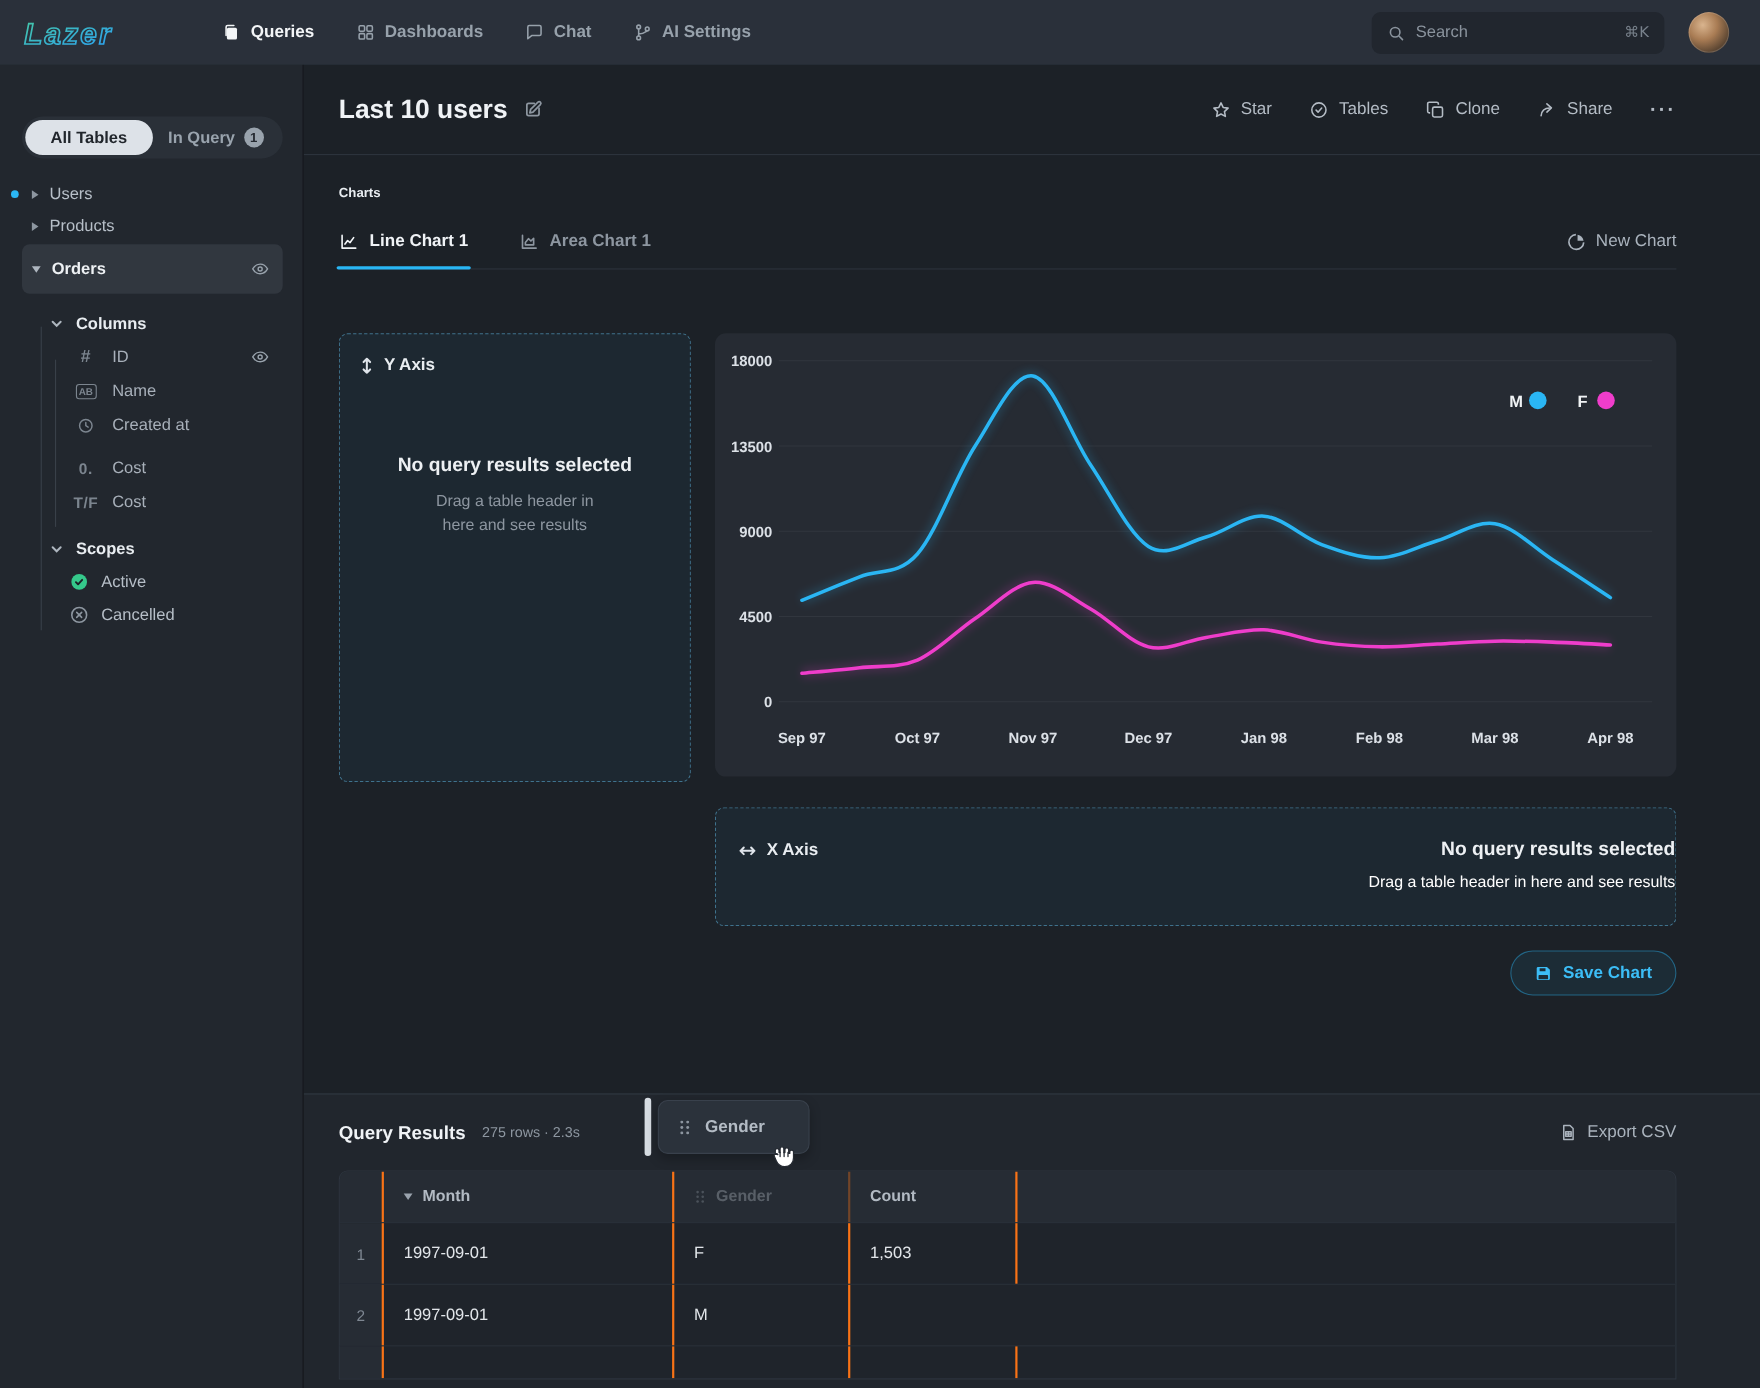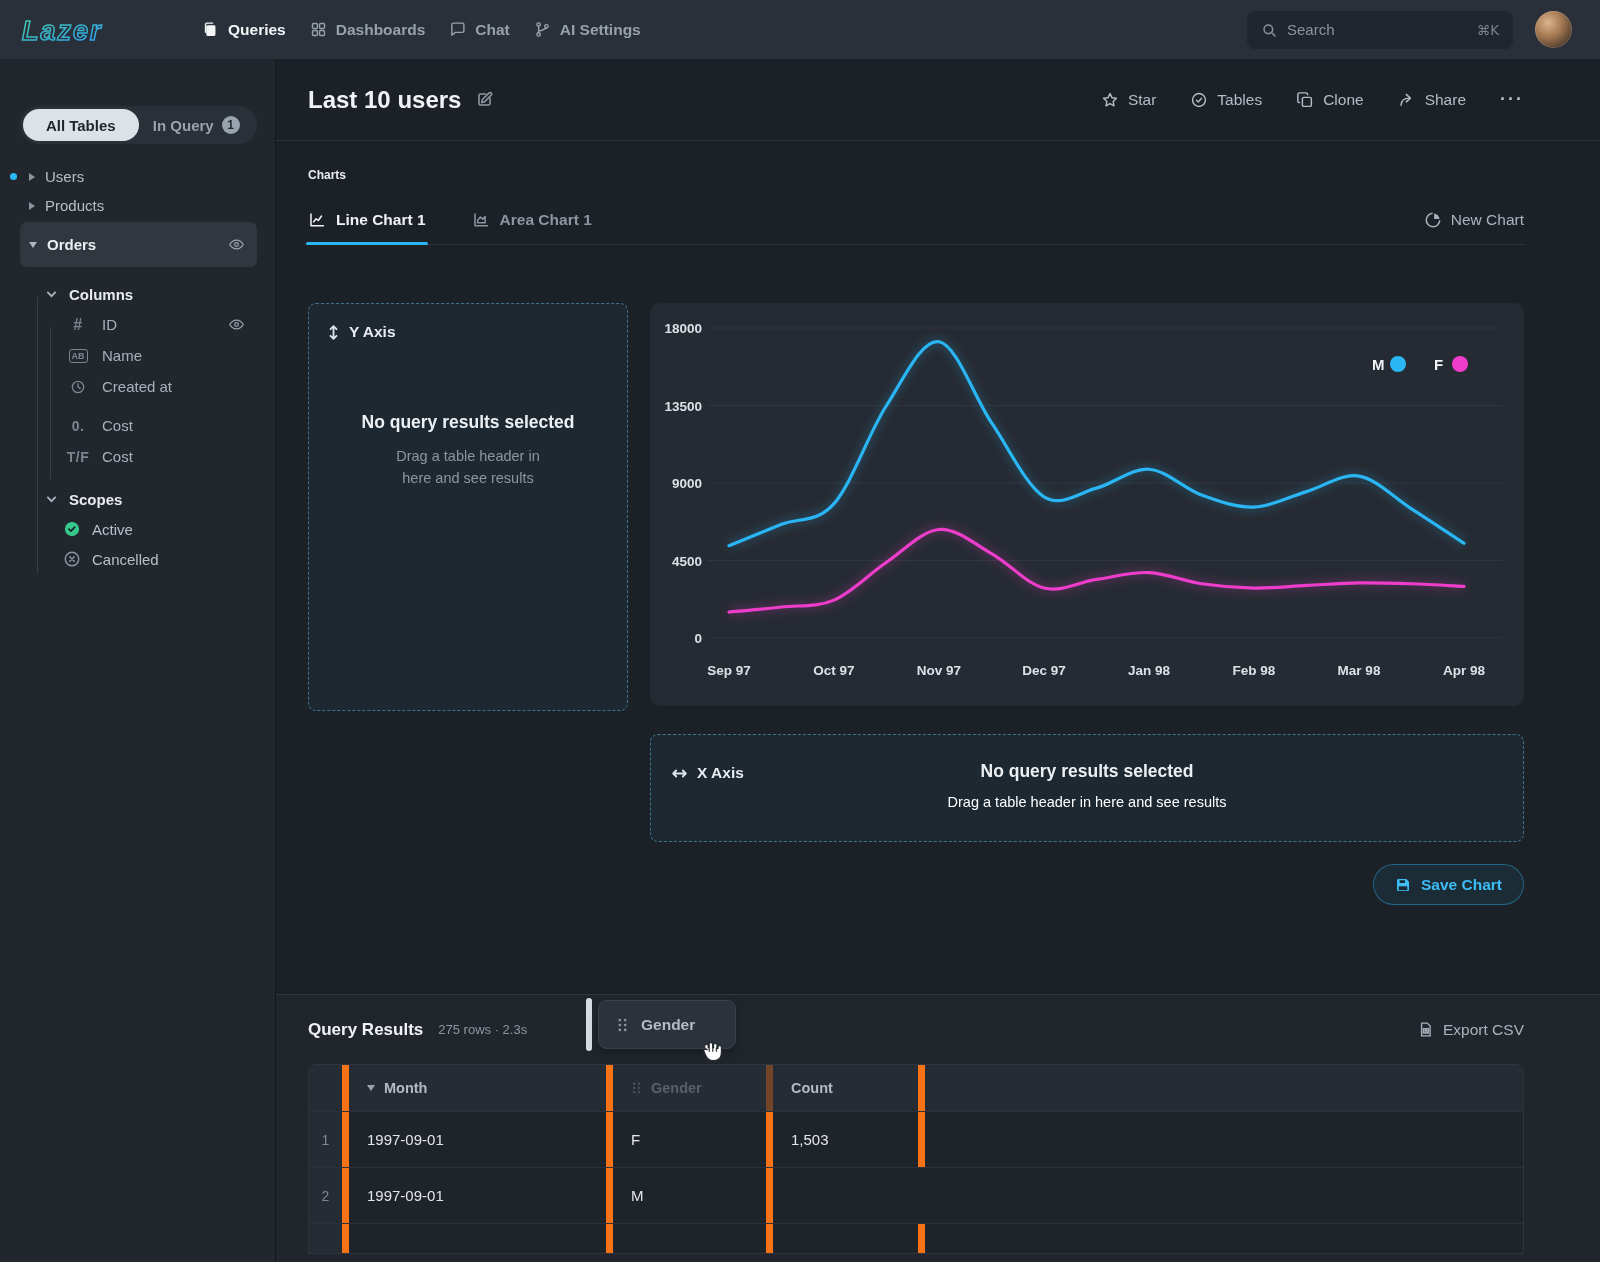--- a/index.html
+++ b/index.html
@@ -3,21 +3,21 @@
 <meta charset="utf-8">
 <style>
   html,body{margin:0;padding:0;background:#101317;}
   *{box-sizing:border-box;}
   .app{position:relative;width:1600px;height:1262px;overflow:hidden;background:#1c2127;
        font-family:"Liberation Sans",sans-serif;color:#dfe4ea;}
   svg{display:block}
 
   
   .topnav{display:flex;align-items:center;height:59px;background:#2a303a;padding:0 28px 0 18px;}
-  .navmenu{display:flex;align-items:center;gap:24px;margin-left:56px;}
+  .navmenu{display:flex;align-items:center;gap:38px;margin-left:56px;}
   .navitem{display:flex;align-items:center;gap:9px;font-size:15.5px;font-weight:600;color:#97a1ab;cursor:pointer;}
   .navitem.active{color:#f3f5f7;}
   .searchbox{margin-left:auto;width:266px;height:38px;background:#21262e;border-radius:8px;
              display:flex;align-items:center;gap:10px;padding:0 14px;color:#8a939d;font-size:15px;}
   .searchbox .kbd{margin-left:auto;font-size:13.5px;color:#79828c;font-family:"DejaVu Sans","Liberation Sans",sans-serif;}
   .avatar{margin-left:22px;width:37px;height:37px;border-radius:50%;
           background:radial-gradient(circle at 35% 32%,#d9b48e 0%,#a97c54 38%,#5d4733 72%,#3c3028 100%);
           box-shadow:inset 0 0 0 1px rgba(255,255,255,.15);}
 
   
@@ -77,21 +77,21 @@
   .zone-label{display:flex;align-items:center;gap:9px;font-size:15.5px;font-weight:700;color:#e9edf1;}
   .arrow-ic{color:#dfe4ea;display:flex;}
   .empty{position:absolute;left:0;right:0;top:108px;text-align:center;}
   .empty h3{margin:0 0 13px;font-size:17.5px;font-weight:700;color:#edf0f3;}
   .empty p{margin:0;font-size:14.5px;line-height:1.5;color:#8d96a0;}
 
   .chartpanel{flex:1;height:403px;background:#262b33;border-radius:10px;overflow:hidden;}
   .ax{fill:#dce1e7;font-size:13.5px;font-weight:700;font-family:"Liberation Sans",sans-serif;}
   .leg{fill:#f0f3f5;font-size:15px;font-weight:700;font-family:"Liberation Sans",sans-serif;}
 
-  .xzone{height:108px;margin-left:342px;margin-top:23px;position:relative;padding-top:26px;text-align:center;}
+  .xzone{height:108px;margin-left:342px;margin-top:23px;position:relative;padding-top:26px;text-align:right;}
   .xzone .zone-label{position:absolute;left:20px;top:29px;}
   .xzone h3{margin:0 0 12px;font-size:17.5px;font-weight:700;color:#edf0f3;}
   .xzone p{margin:0;font-size:14.5px;color:#ffffff;}
 
   .saverow{display:flex;justify-content:flex-end;margin-top:22px;}
   .savebtn{display:flex;align-items:center;gap:10px;height:41px;padding:0 21px;border-radius:21px;
            background:rgba(43,182,244,.08);border:1px solid rgba(43,182,244,.42);color:#3cbdf6;
            font-size:15.5px;font-weight:700;cursor:pointer;}
 
   
@@ -105,21 +105,21 @@
   .dropbar{position:absolute;left:278px;top:3px;width:6px;height:53px;border-radius:3px;background:#d6dce2;}
   .grip{color:#8d96a0;display:flex;}
   .cursor{position:absolute;left:388px;top:39px;width:30px;height:30px;z-index:5;}
   .export{margin-left:auto;display:flex;align-items:center;gap:9px;color:#aab3bd;font-size:15.5px;cursor:pointer;}
 
   .tbl{border:1px solid #2e353f;border-radius:8px 8px 0 0;overflow:hidden;}
   .t-row{display:flex;background:#1f242b;}
   .t-row.head{background:#262c34;height:46px;}
   .t-row.body{height:56px;border-top:1px solid #2a313a;}
   .t-row.sliver{height:30px;border-top:1px solid #2a313a;}
-  .cell{display:flex;align-items:center;border-right:7px solid #f97316;padding:0 18px;font-size:15px;color:#e2e6ea;}
+  .cell{display:flex;align-items:center;border-right:2px solid #f97316;padding:0 18px;font-size:15px;color:#e2e6ea;}
   .c-gut{width:40px;flex:none;justify-content:center;background:#262c34;color:#7e8792;font-size:14px;padding:0;}
   .c-month{width:264px;flex:none;}
   .c-gender{width:160px;flex:none;}
   .c-count{width:152px;flex:none;}
   .c-fill{flex:1;border-right:none;}
   .hcell{font-size:14.5px;font-weight:600;color:#b2bac3;gap:9px;}
   .ghost{opacity:.36;}
 </style>
 </head>
 <body>

